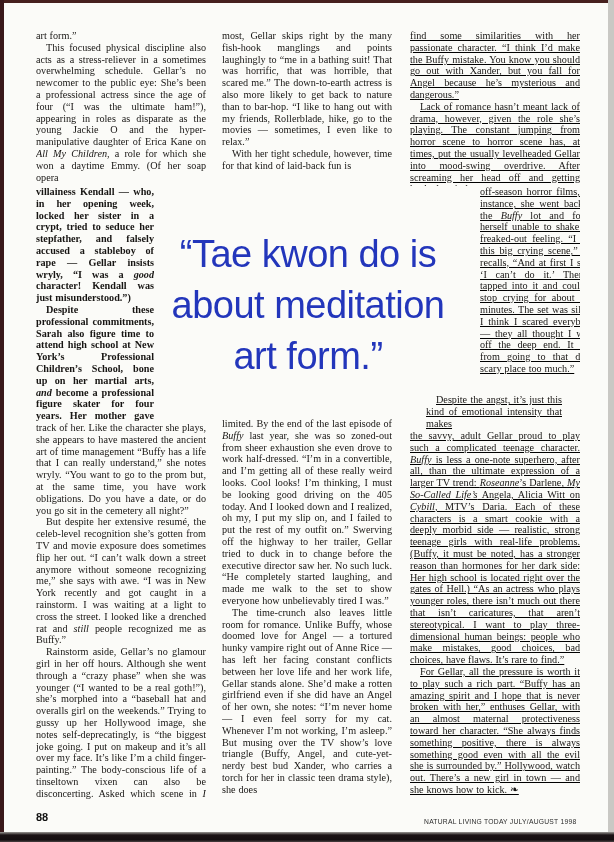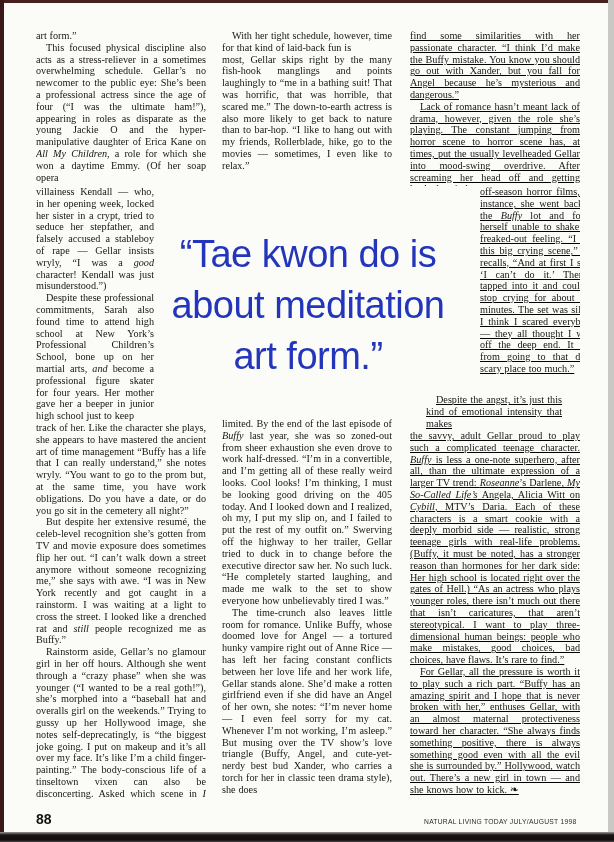--- a/index.html
+++ b/index.html
@@ -19,39 +19,39 @@
   #col1{left:36px;} #col2{left:222px;} #col3{left:410px;text-decoration:underline;}
   .blk{overflow:hidden;}
   .para{
     font-size:10.2px;line-height:11.8px;text-align:justify;color:#171513;
     word-spacing:0.3px;
   }
   .para.ind{text-indent:10px;}
   .it{font-style:italic;}
   
   .c1-a{height:156px;}
-  .c1-b{height:236px;width:118px;}
+  .c1-b{height:236px;width:118px;font-weight:bold;}
   .c2-a{height:156px;}
   .c2-gap{height:232px;}
   .c3-a{height:156px;}
   .c3-b{height:208px;width:116px;margin-left:70px;}
   .c3-c{height:36px;width:136px;margin-left:16px;}
   
   .pullquote{
     position:absolute;left:148px;top:194px;width:320px;height:222px;
     display:flex;flex-direction:column;justify-content:center;align-items:center;
     text-align:center;
     font-family:"Liberation Sans", sans-serif;
     font-size:38px;line-height:51px;letter-spacing:-0.5px;font-weight:400;
   }
   .qline{white-space:nowrap;}
   
   .footer-left{
     position:absolute;left:36px;top:811px;
-    font-family:"Liberation Sans", sans-serif;font-weight:700;font-size:14px;color:#111;
+    font-family:"Liberation Sans", sans-serif;font-weight:700;font-size:11px;color:#111;
   }
   .footer-right{
     position:absolute;right:38px;top:817px;
     font-family:"Liberation Sans", sans-serif;font-size:8px;letter-spacing:0.3px;color:#2a2a2a;
     transform:scaleX(0.84);transform-origin:100% 50%;white-space:nowrap;
   }
   .leaf{font-family:"DejaVu Sans", sans-serif;font-size:10.5px;font-style:normal;}
 </style>
 </head>
 <body>
@@ -63,33 +63,33 @@
   <div class="edge-right"></div>
   <div class="edge-bottom"></div>
 
   <div class="col" id="col1">
     <div class="blk c1-a">
         <div class="para"><span>art form.”</span></div>
         <div class="para ind"><span>This focused physical discipline also acts as a stress-reliever in a sometimes overwhelming schedule. Gellar’s no newcomer to the public eye: She’s been a professional actress since the age of four (“I was the ultimate ham!”), appearing in roles as disparate as the young Jackie O and the hyper-manipulative daughter of Erica Kane on </span><span class="it">All My Children</span><span>, a role for which she won a daytime Emmy. (Of her soap opera</span></div>
       </div>
     <div class="blk c1-b">
         <div class="para"><span>villainess Kendall — who, in her opening week, locked her sister in a crypt, tried to seduce her stepfather, and falsely accused a stableboy of rape — Gellar insists wryly, “I was a </span><span class="it">good</span><span> character! Kendall was just misunderstood.”)</span></div>
-        <div class="para ind"><span>Despite these professional commitments, Sarah also found time to attend high school at New York’s Professional Children’s School, bone up on her martial arts, </span><span class="it">and</span><span> become a professional figure skater for four years. Her mother gave her a beeper in junior high school just to keep</span></div>
+        <div class="para ind"><span>Despite these professional commitments, Sarah also figure time to attend high school at New York’s Professional Children’s School, bone up on her martial arts, </span><span class="it">and</span><span> become a professional figure skater for four years. Her mother gave her a beeper in junior high school just to keep</span></div>
       </div>
     <div class="blk">
         <div class="para"><span>track of her. Like the character she plays, she appears to have mastered the ancient art of time management “Buffy has a life that I can really understand,” she notes wryly. “You want to go to the prom but, at the same time, you have work obligations. Do you have a date, or do you go sit in the cemetery all night?”</span></div>
         <div class="para ind"><span>But despite her extensive resumé, the celeb-level recognition she’s gotten from TV and movie exposure does sometimes flip her out. “I can’t walk down a street anymore without someone recognizing me,” she says with awe. “I was in New York recently and got caught in a rainstorm. I was waiting at a light to cross the street. I looked like a drenched rat and </span><span class="it">still</span><span> people recognized me as Buffy.”</span></div>
         <div class="para ind"><span>Rainstorm aside, Gellar’s no glamour girl in her off hours. Although she went through a “crazy phase” when she was younger (“I wanted to be a real goth!”), she’s morphed into a “baseball hat and overalls girl on the weekends.” Trying to gussy up her Hollywood image, she notes self-deprecatingly, is “the biggest joke going. I put on makeup and it’s all over my face. It’s like I’m a child finger-painting.” The body-conscious life of a tinseltown vixen can also be disconcerting. Asked which scene in </span><span class="it">I Know What You Did Last Summer</span><span> scared her the</span></div>
       </div>
   </div>
 
   <div class="col" id="col2">
     <div class="blk c2-a">
+        <div class="para"><span>most, Gellar skips right by the many fish-hook manglings and points laughingly to “me in a bathing suit! That was horrific, that was horrible, that scared me.” The down-to-earth actress is also more likely to get back to nature than to bar-hop. “I like to hang out with my friends, Rollerblade, hike, go to the movies — sometimes, I even like to relax.”</span></div>
         <div class="para ind"><span>With her tight schedule, however, time for that kind of laid-back fun is</span></div>
-        <div class="para"><span>most, Gellar skips right by the many fish-hook manglings and points laughingly to “me in a bathing suit! That was horrific, that was horrible, that scared me.” The down-to-earth actress is also more likely to get back to nature than to bar-hop. “I like to hang out with my friends, Rollerblade, hike, go to the movies — sometimes, I even like to relax.”</span></div>
       </div>
     <div class="blk c2-gap"></div>
     <div class="blk">
         <div class="para"><span>limited. By the end of the last episode of </span><span class="it">Buffy</span><span> last year, she was so zoned-out from sheer exhaustion she even drove to work half-dressed. “I’m in a convertible, and I’m getting all of these really weird looks. Cool looks! I’m thinking, I must be looking good driving on the 405 today. And I looked down and I realized, oh my, I put my slip on, and I failed to put the rest of my outfit on.” Swerving off the highway to her trailer, Gellar tried to duck in to change before the executive director saw her. No such luck. “He completely started laughing, and made me walk to the set to show everyone how unbelievably tired I was.”</span></div>
         <div class="para ind"><span>The time-crunch also leaves little room for romance. Unlike Buffy, whose doomed love for Angel — a tortured hunky vampire right out of Anne Rice — has left her facing constant conflicts between her love life and her work life, Gellar stands alone. She’d make a rotten girlfriend even if she did have an Angel of her own, she notes: “I’m never home — I even feel sorry for my cat. Whenever I’m not working, I’m asleep.” But musing over the TV show’s love triangle (Buffy, Angel, and cute-yet-nerdy best bud Xander, who carries a torch for her in classic teen drama style), she does</span></div>
       </div>
   </div>
 
   <div class="col" id="col3">
     <div class="blk c3-a">

